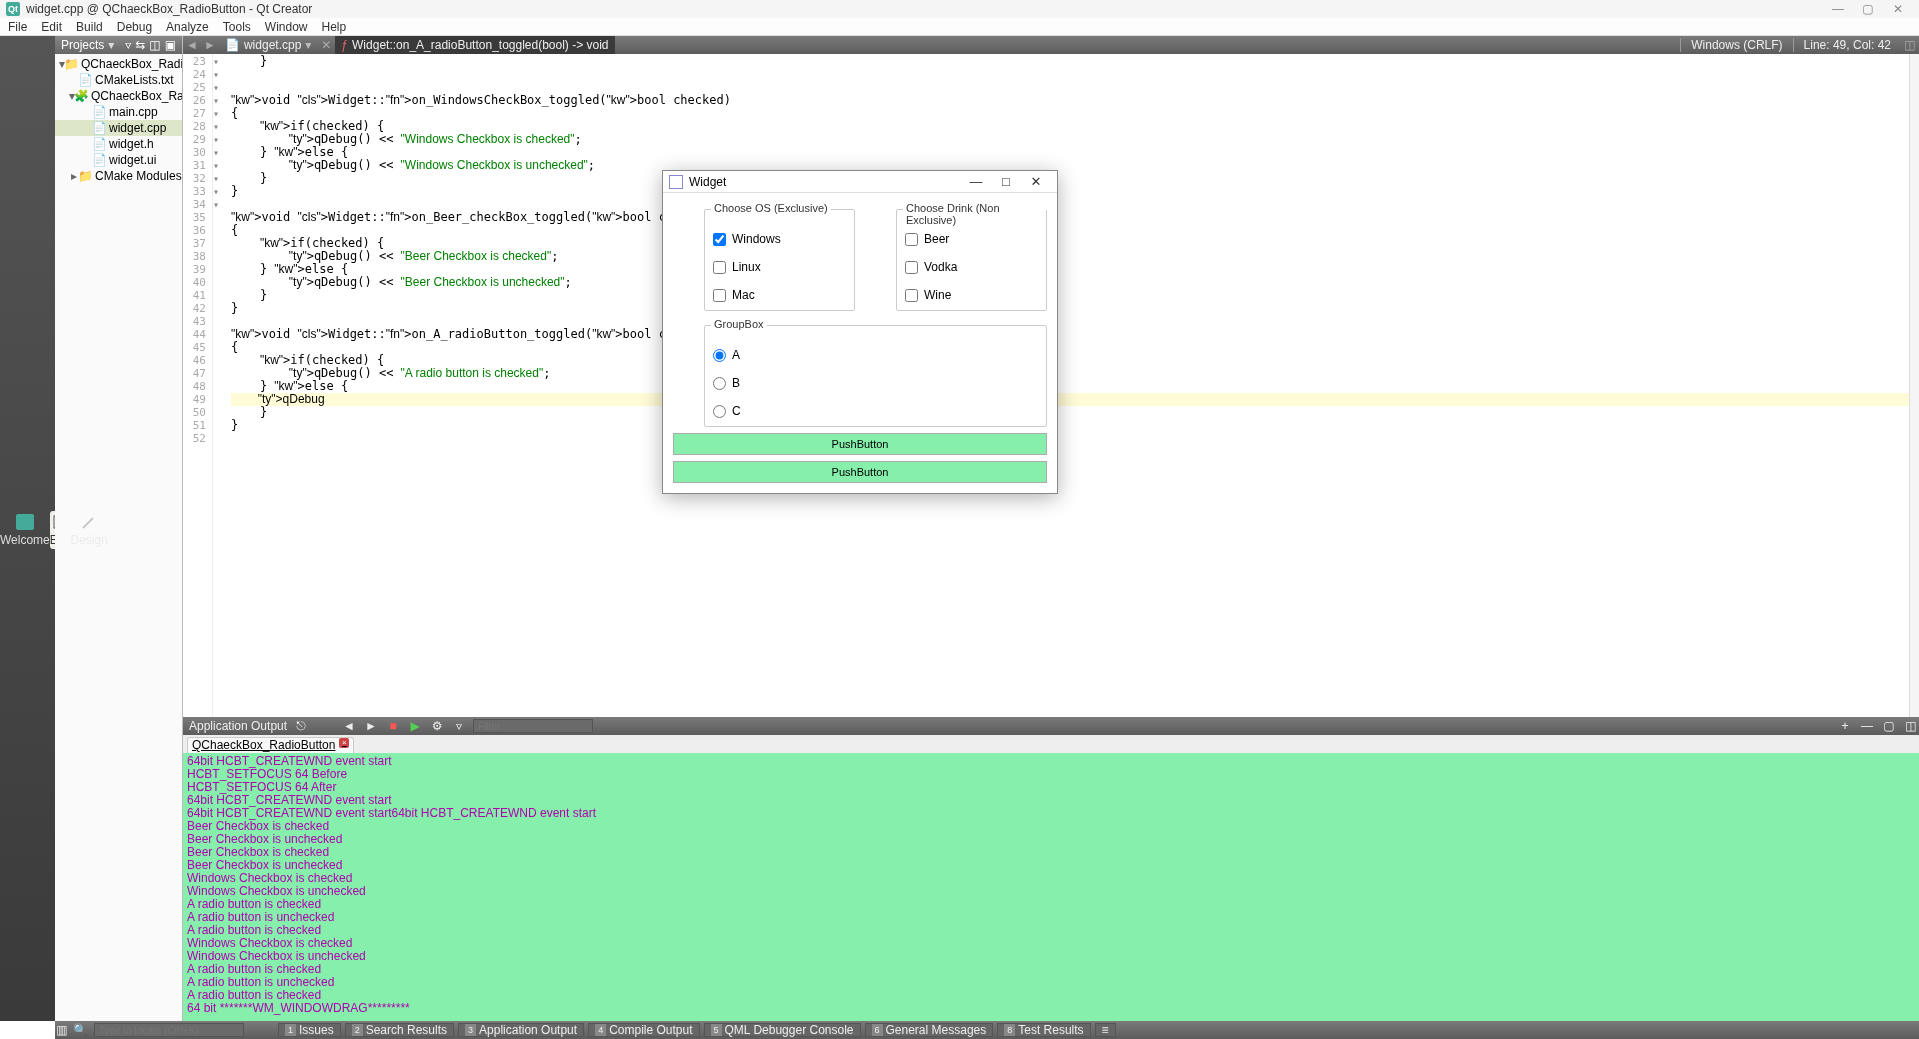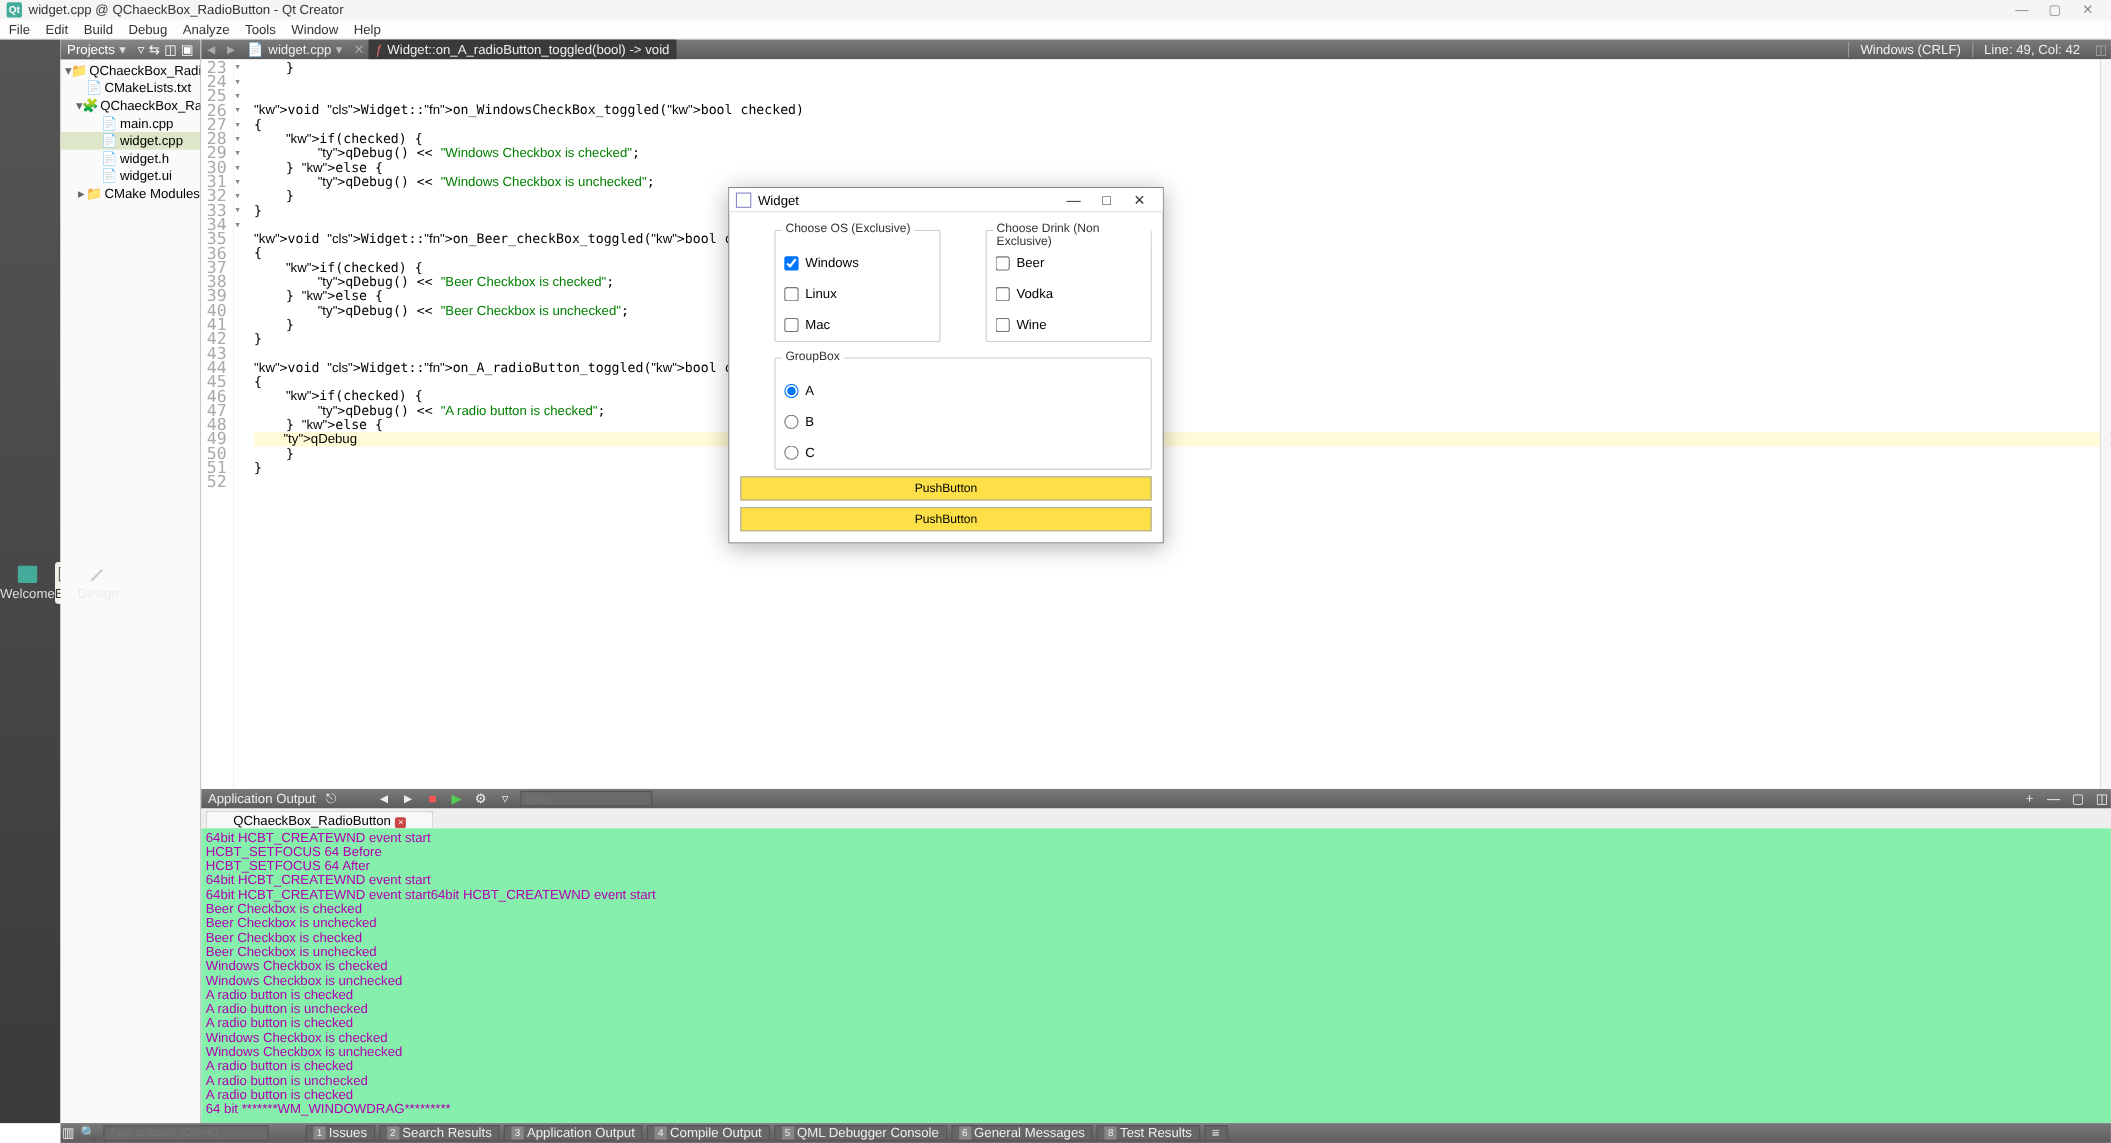--- a/index.html
+++ b/index.html
@@ -38,33 +38,33 @@
 .editcol { flex: 1; display: flex; flex-direction: column; min-width: 0; }
 .edtoolbar { height: 18px; background: linear-gradient(#7a7a7a,#5c5c5c); display: flex; align-items: center; color: #eee; font-size: 11px; }
 .edtoolbar .navbtn { width: 18px; text-align: center; color: #aaa; }
 .edtoolbar .crumb { padding: 0 6px; display: flex; align-items: center; gap: 4px; }
 .edtoolbar .crumb.dark { background: #3a3a3a; height: 100%; }
 .edtoolbar .spacer { flex: 1; }
 .edtoolbar .status { padding: 0 10px; border-left: 1px solid #999; }
 
 
 .codewrap { flex: 1; display: flex; overflow: hidden; background: #fff; position: relative; }
-.gutter { width: 30px; background: #fff; text-align: right; color: #aaa; padding-right: 6px; font-family: Consolas, monospace; font-size: 15px; line-height: 13px; padding-top: 1px; border-right: 1px solid #eee; }
+.gutter { width: 30px; background: #fff; text-align: right; color: #aaa; padding-right: 6px; font-family: Consolas, monospace; font-size: 11px; line-height: 13px; padding-top: 1px; border-right: 1px solid #eee; }
 .foldcol { width: 12px; background: #fff; font-family: monospace; font-size: 10px; line-height: 13px; color: #888; padding-top: 1px; }
 .codelines { flex: 1; font-family: Consolas, monospace; font-size: 12px; line-height: 13px; padding-top: 1px; padding-left: 6px; white-space: pre; }
 .codelines .str { color: #008000; }
 .codelines .hl { background: #fffbd6; display: inline-block; width: 100%; }
 .minimap { width: 10px; background: #f5f5f5; border-left: 1px solid #ddd; }
 
 
 .outhdr { height: 18px; background: linear-gradient(#7a7a7a,#5c5c5c); display: flex; align-items: center; color: #eee; font-size: 11px; padding-left: 6px; gap: 6px; }
 .outhdr .tool { width: 16px; text-align: center; }
 .outhdr input { background: #6a6a6a; border: 1px solid #555; color: #eee; height: 14px; font-size: 10px; padding: 0 4px; width: 120px; }
 .outtabs { height: 18px; background: #eee; display: flex; align-items: flex-end; padding-left: 4px; }
-.outtabs .tab { height: 16px; background: #f8f8f8; border: 1px solid #ccc; border-bottom: none; padding: 0 24px; font-size: 11px; display: flex; align-items: flex-end; gap: 4px; border-radius: 3px 3px 0 0; }
+.outtabs .tab { height: 16px; background: #f8f8f8; border: 1px solid #ccc; border-bottom: none; padding: 0 4px; font-size: 11px; display: flex; align-items: flex-start; gap: 4px; border-radius: 3px 3px 0 0; text-decoration: underline; }
 .outtabs .tab .cx { width: 10px; height: 10px; background: #c44; border-radius: 2px; color: #fff; font-size: 8px; text-align: center; line-height: 10px; }
 .outtext { flex: 0 0 auto; background: #86efac; font-family: Consolas, monospace; font-size: 12px; line-height: 13px; padding: 2px 4px; color: #b000b0; overflow: hidden; }
 
 
 .statusbar { position: absolute; left: 55px; right: 0; bottom: 0; height: 18px; background: linear-gradient(#7a7a7a,#5c5c5c); display: flex; align-items: center; color: #eee; font-size: 11px; }
 .statusbar .locate { background: #6a6a6a; border: 1px solid #555; color: #bbb; height: 14px; font-size: 10px; padding: 0 4px; width: 150px; margin-left: 6px; }
 .statusbar .sbtn { border: 1px solid #555; background: #666; padding: 0 6px; margin-left: 4px; height: 14px; display: flex; align-items: center; }
 .statusbar .sbtn .num { background: #888; padding: 0 3px; margin-right: 3px; height: 12px; font-size: 9px; display: inline-flex; align-items: center; }
 
 
@@ -72,21 +72,21 @@
 .widgetwin .wt { height: 22px; background: #fff; border-bottom: 1px solid #ddd; display: flex; align-items: center; padding: 0 6px; }
 .widgetwin .wt .wicon { width: 14px; height: 14px; border: 1px solid #88c; margin-right: 6px; }
 .widgetwin .wt .spacer { flex: 1; }
 .widgetwin .wt .wb { width: 30px; text-align: center; color: #333; font-size: 13px; }
 .widgetwin .body { padding: 10px; }
 .widgetwin .row { display: flex; gap: 10px; }
 .gbox { border: 1px solid #ccc; border-radius: 2px; padding: 8px 8px; flex: 1; position: relative; margin-top: 6px; margin-left: 31px; }
 .gbox .gtitle { position: absolute; top: -8px; left: 6px; background: #fff; padding: 0 3px; font-size: 11px; color: #333; }
 .gbox label { display: flex; align-items: flex-end; height: 28px; font-size: 11px; gap: 6px; }
 .gbox input[type=checkbox], .gbox input[type=radio] { width: 13px; height: 13px; }
-.pbtn { width: 100%; height: 22px; background: #fde047; border: 1px solid #aaa; margin-top: 6px; font-size: 11px; }
+.pbtn { width: 100%; height: 22px; background: #86efac; border: 1px solid #aaa; margin-top: 6px; font-size: 11px; }
 
 
 svg { display: block; }
 </style>
 </head>
 <body>
 
 <div class="titlebar">
   <span class="appicon">Qt</span>
   <span>widget.cpp @ QChaeckBox_RadioButton - Qt Creator</span>

